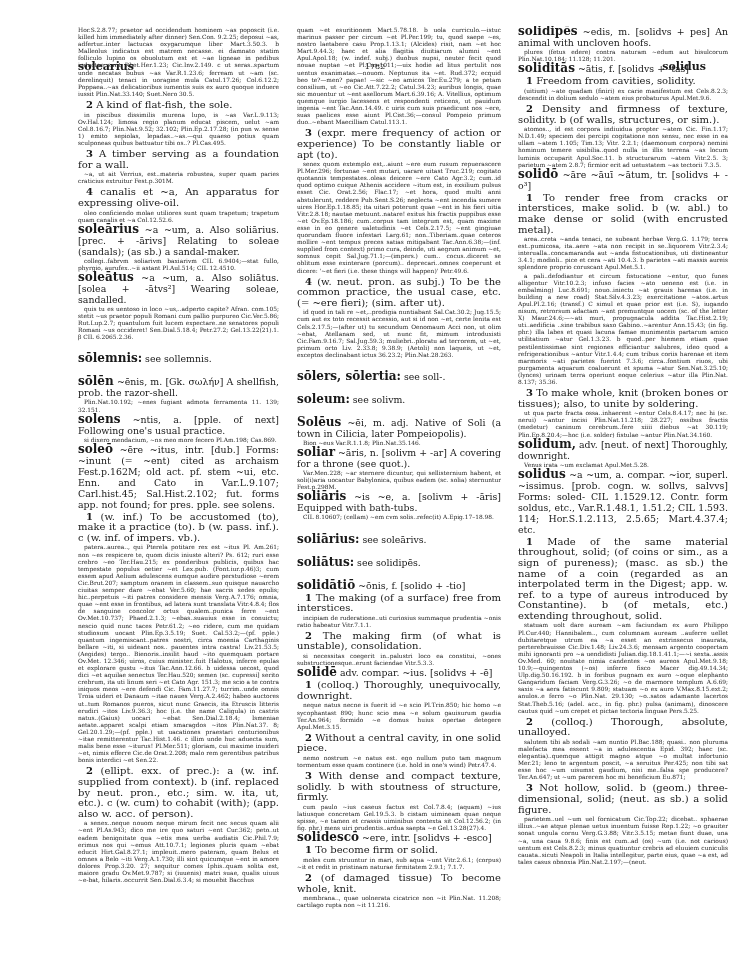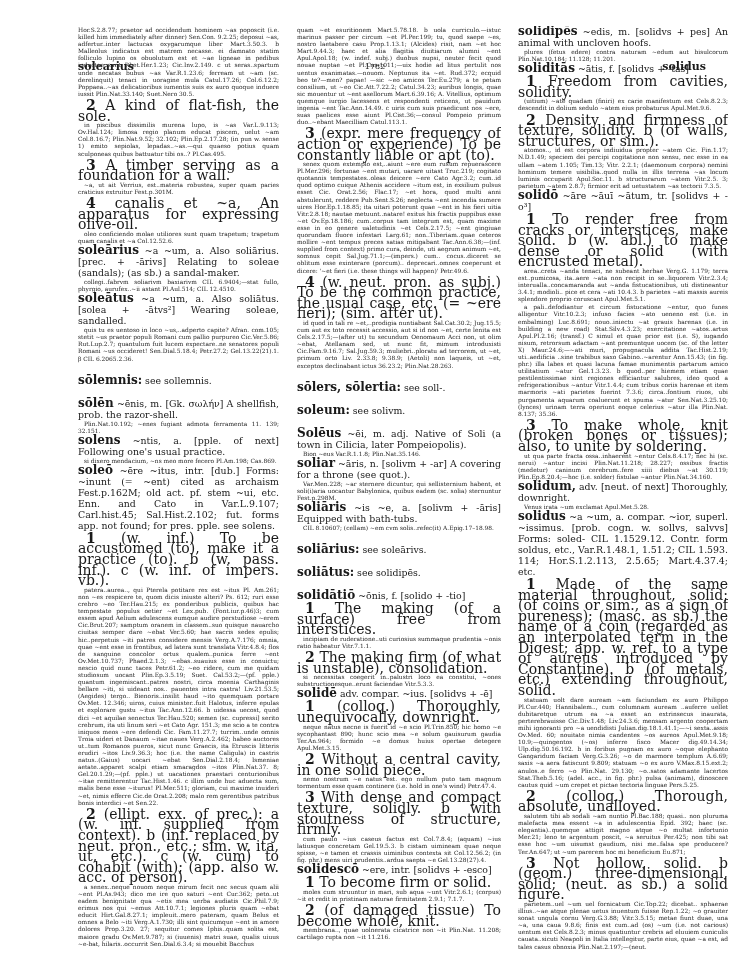--- a/index.html
+++ b/index.html
@@ -9,21 +9,21 @@
   .rh-left { position: absolute; left: 78px; top: 4px; font-weight: bold; font-size: 11px; }
   .rh-center { position: absolute; left: 0; width: 750px; text-align: center; top: 6px; font-size: 8px; }
   .rh-right { position: absolute; right: 44px; top: 4px; font-weight: bold; font-size: 11px; }
   .column { position: absolute; top: 26px; width: 201px; overflow: hidden; }
   .col-1 { left: 78px; }
   .col-2 { left: 297px; width: 204px; }
   .col-3 { left: 518px; width: 210px; }
   .entry { margin: 0 0 4px 0; }
   .lemma-line { font-size: 9.4px; line-height: 11px; text-align: justify; margin: 0; }
   .lemma { font-weight: bold; font-size: 12px; }
-  .sense { font-size: 14px; line-height: 10.6px; text-align: justify; margin: 2px 0 0 0; text-indent: 8px; }
+  .sense { font-size: 10px; line-height: 10.6px; text-align: justify; margin: 2px 0 0 0; text-indent: 8px; }
   .sense-num { font-weight: bold; }
   .cite { font-size: 5.9px; line-height: 7.1px; text-align: justify; margin: 1px 0 0 0; text-indent: 6px; color: #222; }
   .cite.no-indent { text-indent: 0; }
   .xref { font-size: 9.4px; line-height: 11px; margin: 12px 0; }
 </style>
 </head>
 <body>
 
 <div class="running-head">
   <span class="rh-left">solearius</span>

